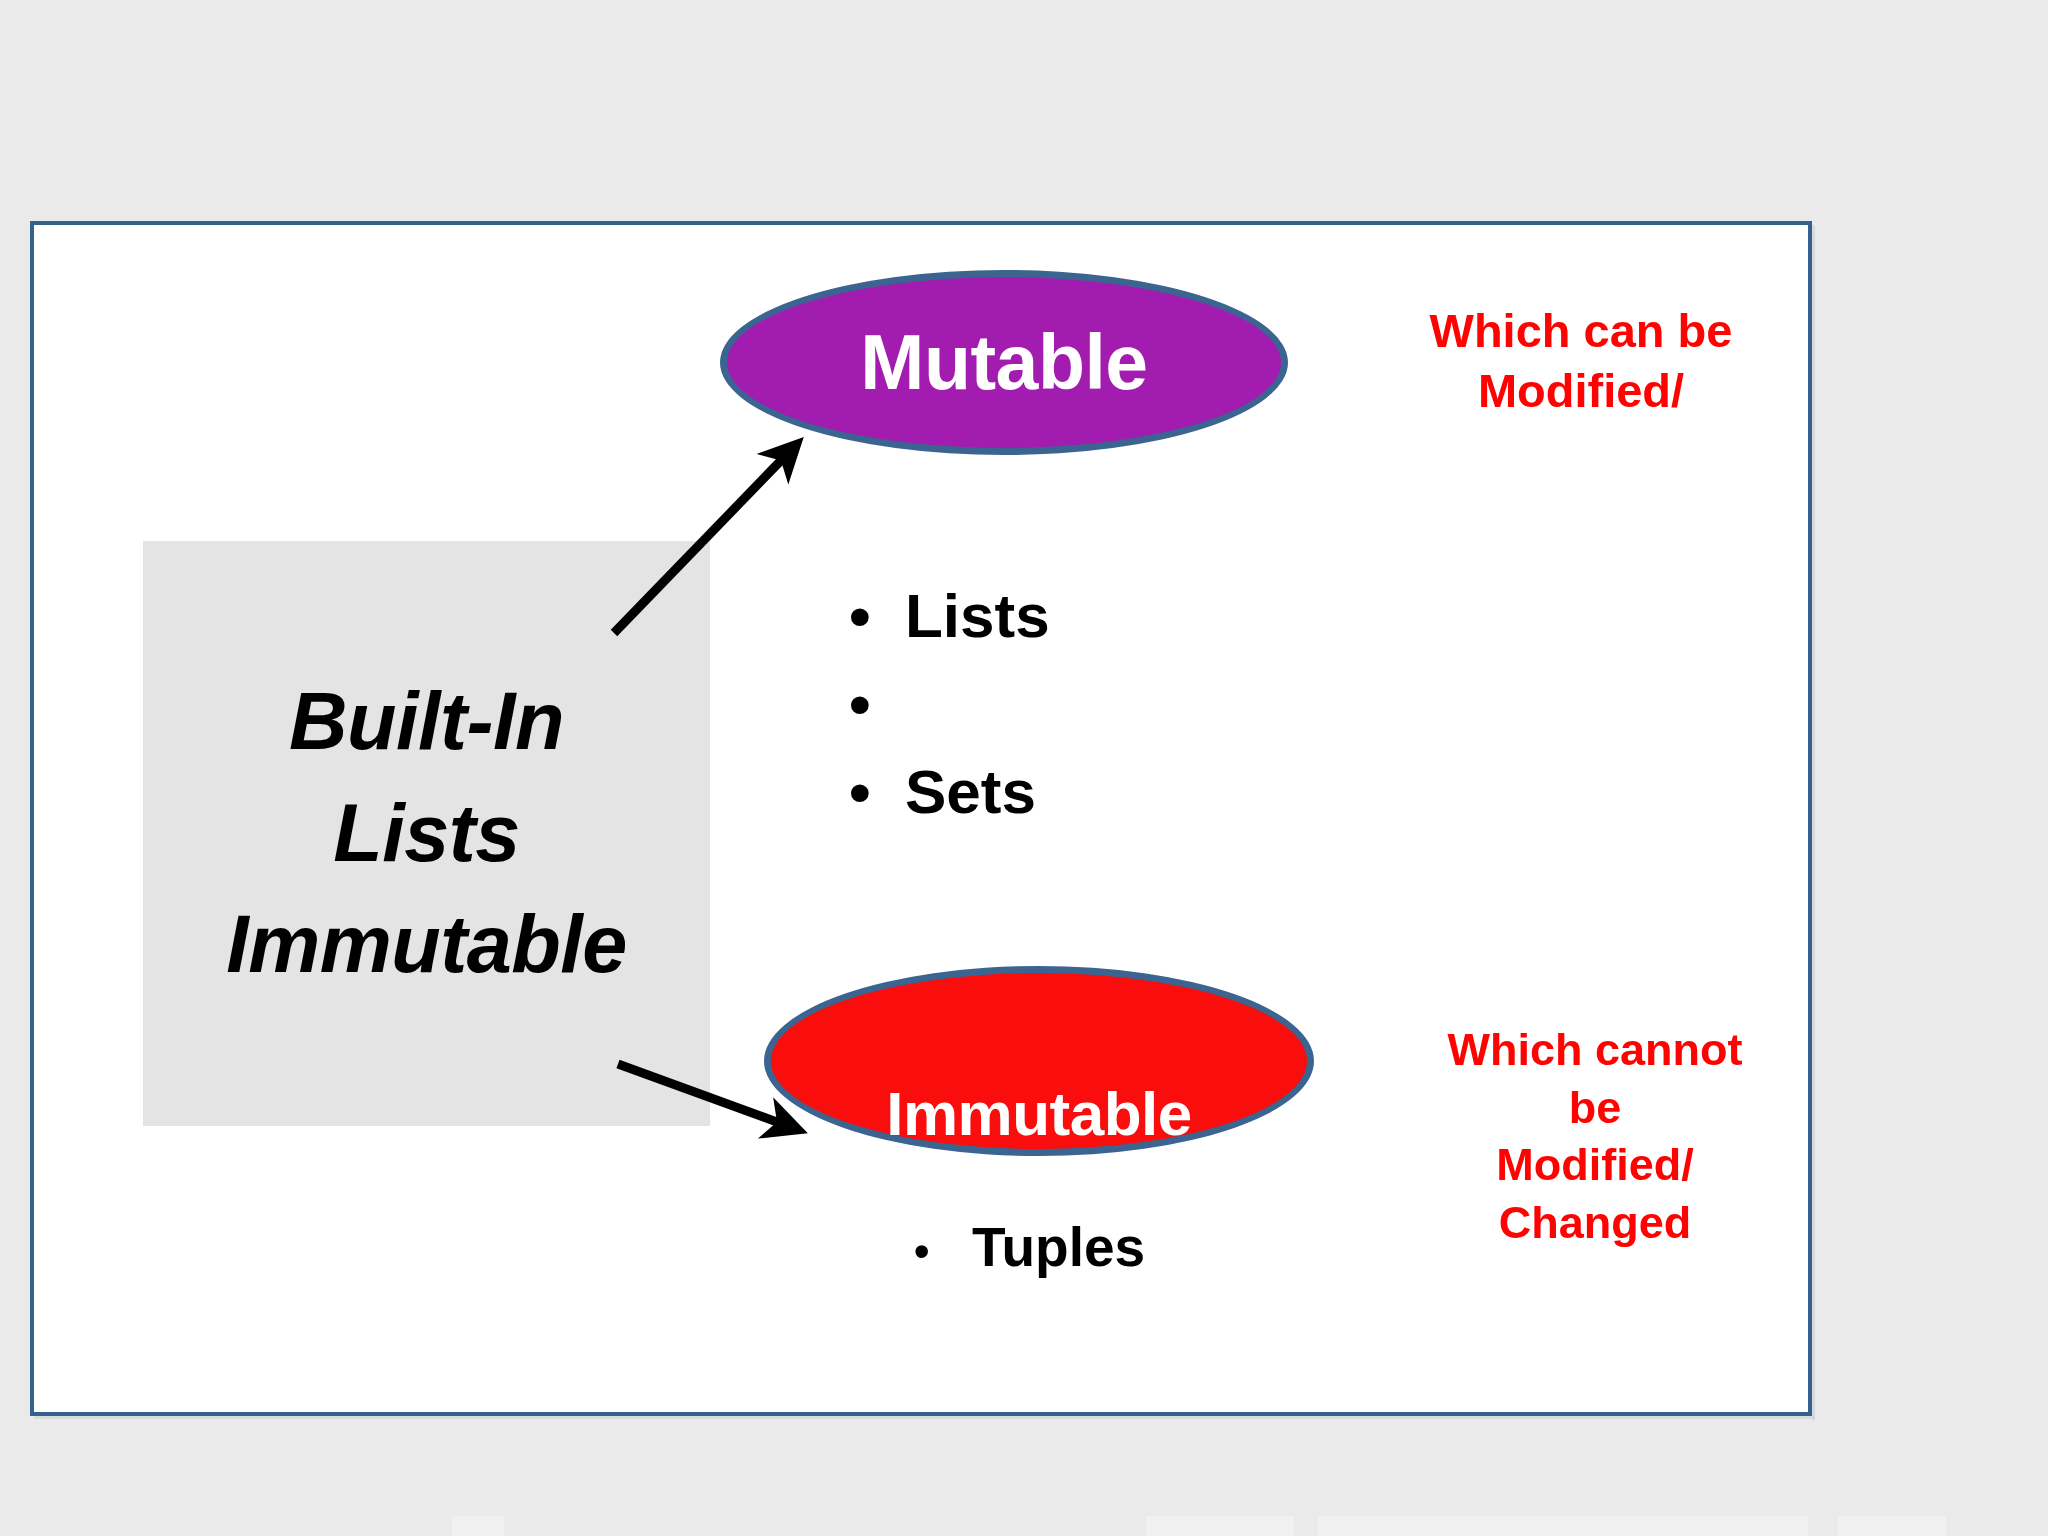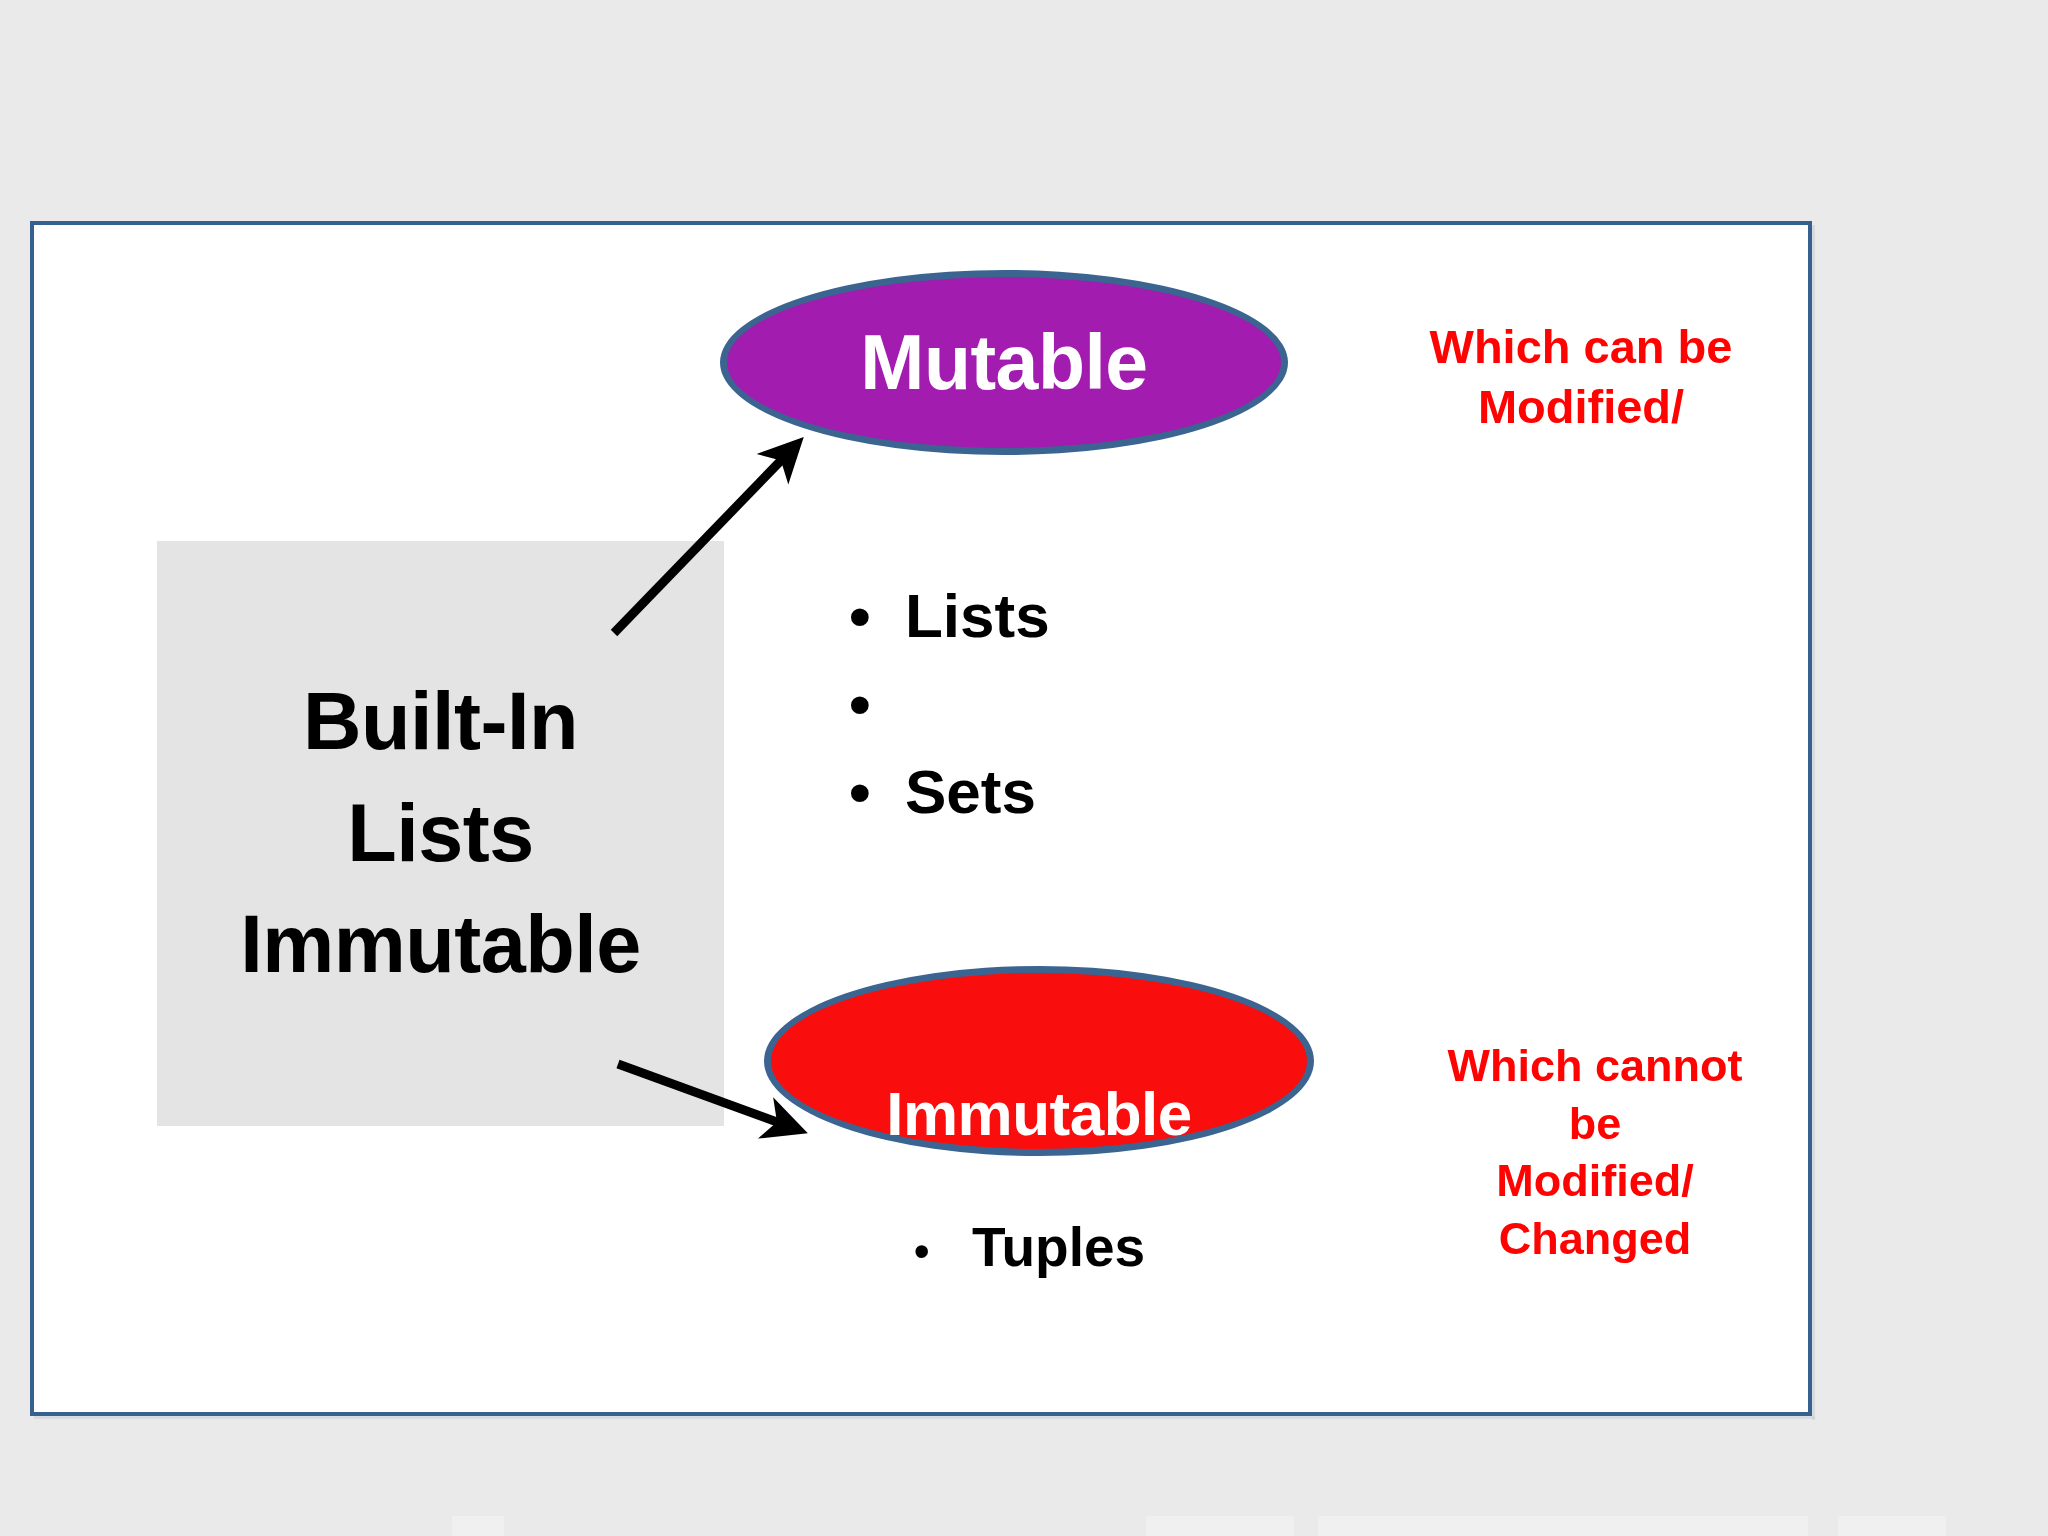--- a/index.html
+++ b/index.html
@@ -151,21 +151,20 @@
   }
   #list-immutable li .dot { width: 58px; flex: 0 0 58px; font-size: 44px; }
 
   
   .note {
     position: absolute;
     color: #ff0303;
     font-weight: bold;
     text-align: center;
     line-height: 1.28;
-    margin-top: 16px;
   }
   #note-mutable {
     left: 1372px;
     top: 297px;
     width: 410px;
     font-size: 47px;
   }
   #note-immutable {
     left: 1396px;
     top: 1017px;
@@ -194,21 +193,21 @@
 </head>
 <body>
 
 <div id="canvas">
 
   <div class="frame-shadow-r"></div>
   <div class="frame-shadow-b"></div>
 
   <div id="slide">
 
-    <div id="builtin-box" style="left:123px; top:316px;">
+    <div id="builtin-box" style="left:109px; top:316px;font-style:italic;">
       <div class="line">Built-In</div>
       <div class="line">Lists</div>
       <div class="line">Immutable</div>
     </div>
 
     <div id="ellipse-mutable" class="ellipse" style="left:686px; top:45px;">
       <span>Mutable</span>
     </div>
 
     <ul id="list-mutable" class="bullet-list" style="left:815px; top:347px;">

